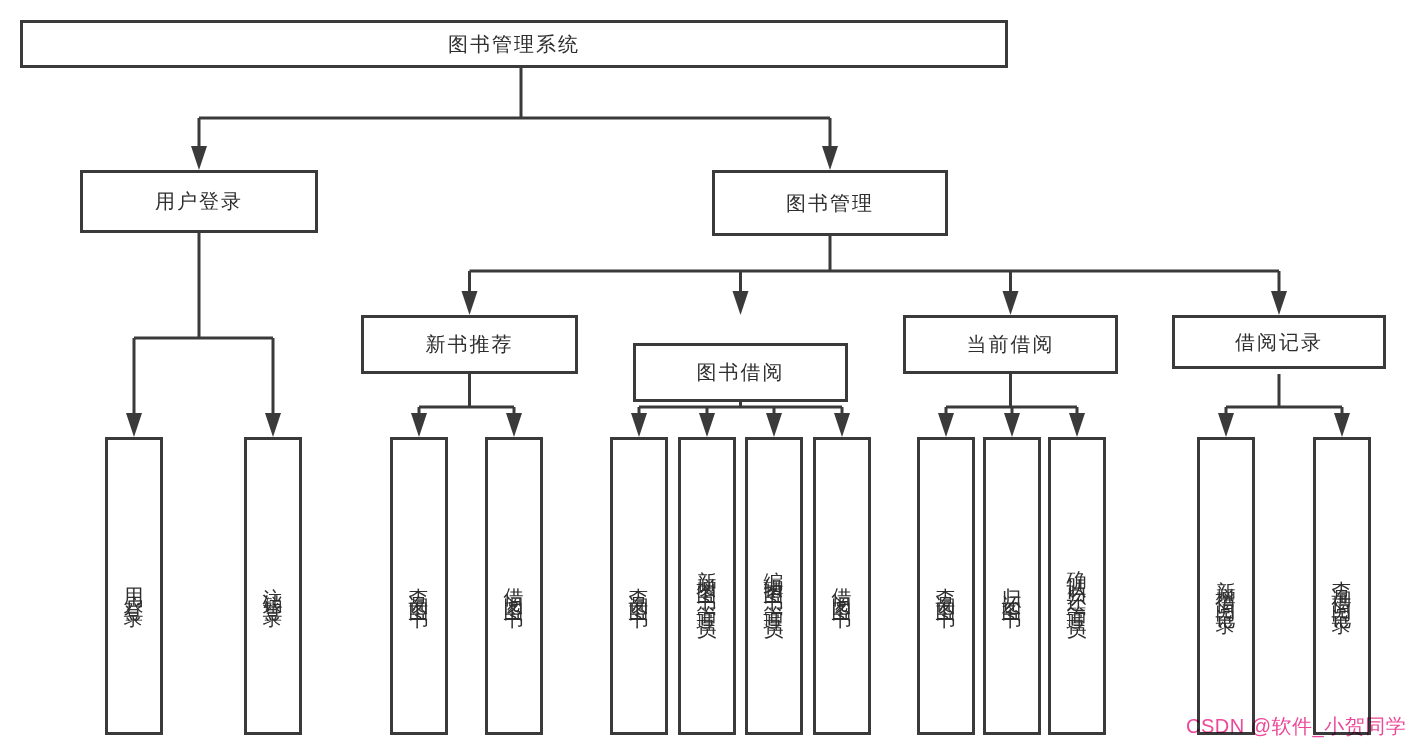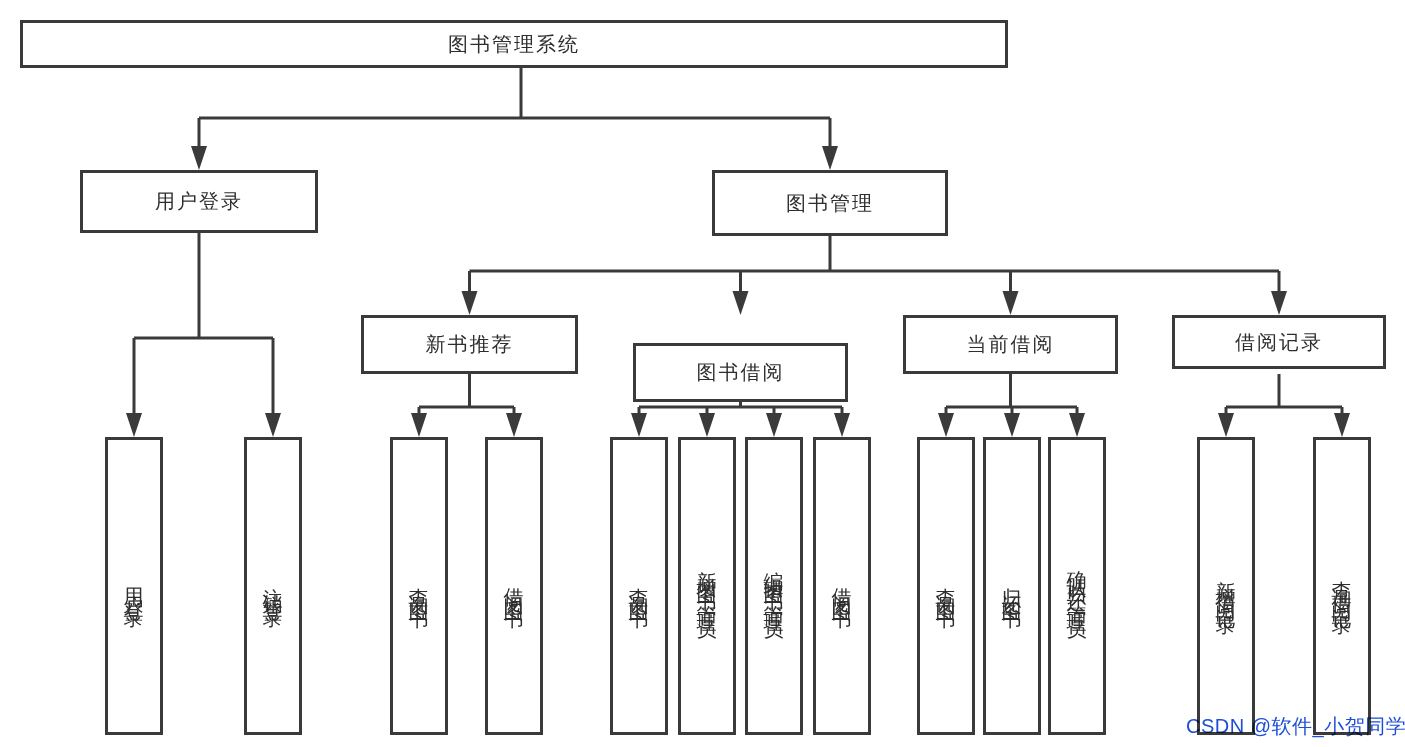--- a/index.html
+++ b/index.html
@@ -50,21 +50,21 @@
   .l-u1 { left: 105px; }  .l-u2 { left: 244px; }
   .l-n1 { left: 390px; }  .l-n2 { left: 485px; }
   .l-b1 { left: 610px; }  .l-b2 { left: 678px; }  .l-b3 { left: 745px; }  .l-b4 { left: 813px; }
   .l-c1 { left: 917px; }  .l-c2 { left: 983px; }  .l-c3 { left: 1048px; }
   .l-r1 { left: 1197px; } .l-r2 { left: 1313px; }
   .watermark {
     position: absolute;
     left: 1186px;
     top: 713px;
     font-size: 20px;
-    color: #1d4ed8;
+    color: #ec4899;
     letter-spacing: 0.5px;
     white-space: nowrap;
     z-index: 3;
     mix-blend-mode: multiply;
   }
 </style>
 </head>
 <body>
 
 <div class="stage">

